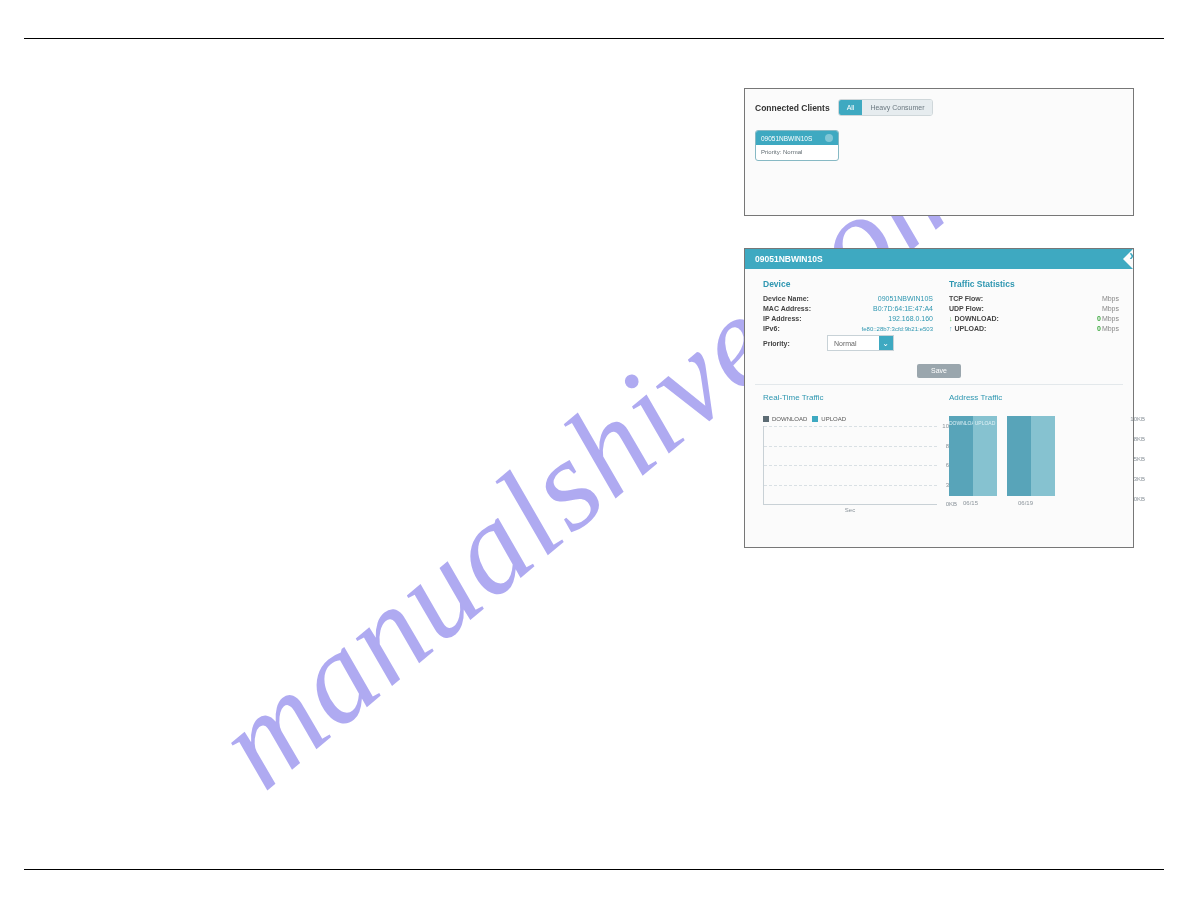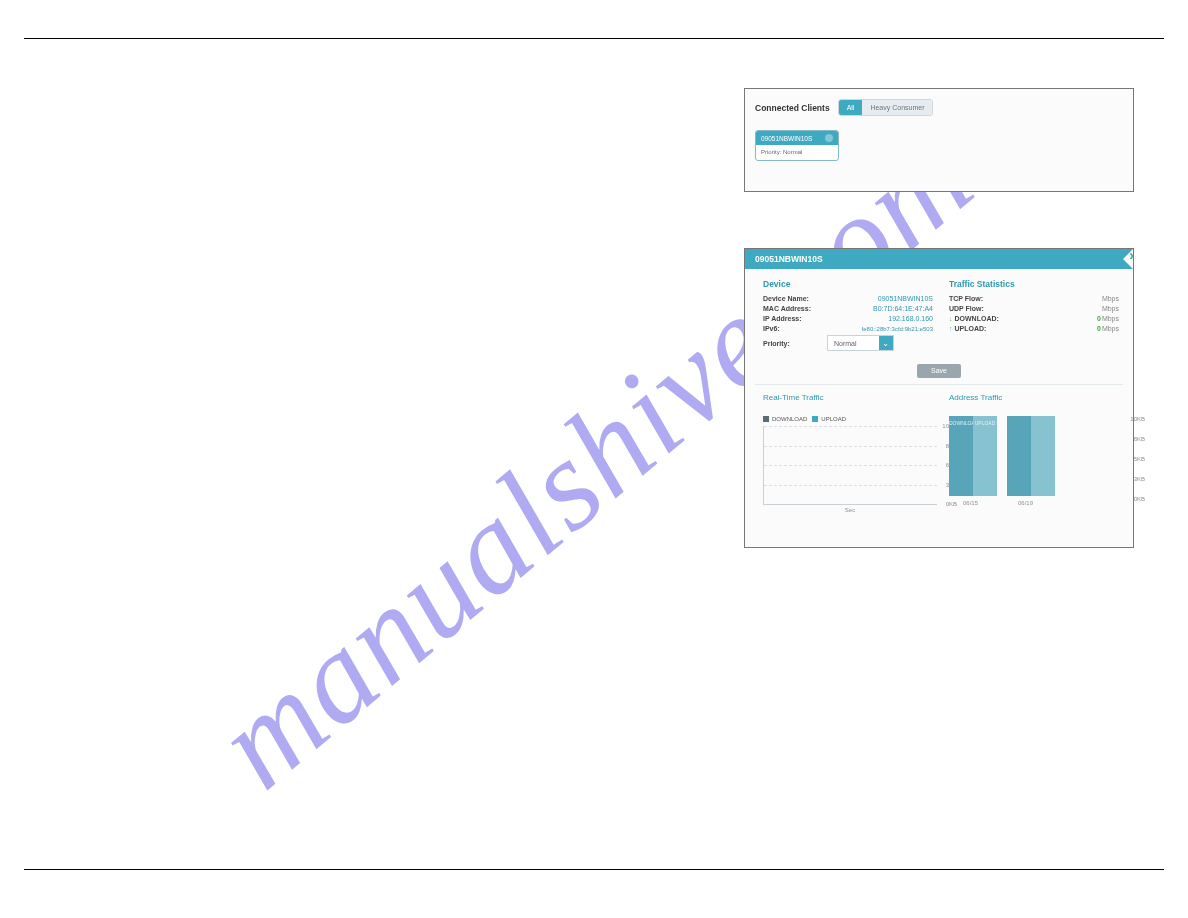--- a/index.html
+++ b/index.html
@@ -41,21 +41,21 @@
 
   
   .figure-frame {
     position: absolute;
     border: 1px solid #777;
     background: #fbfbfb;
     box-sizing: border-box;
   }
 
   
-  .fig1 { left: 744px; top: 88px; width: 390px; height: 104px;
+  .fig1 { left: 744px; top: 88px; width: 390px; height: 128px;
           padding: 10px 10px 8px 10px; font-size: 8px; }
   .cc-header { display: flex; align-items: center; gap: 8px; margin-bottom: 14px; }
   .cc-title { font-weight: bold; color: #333; font-size: 8.5px; }
   .cc-tabs { display: flex; border-radius: 3px; overflow: hidden;
              border: 1px solid #cfd7da; font-size: 7px; }
   .cc-tab { padding: 2px 8px; background: #e6ecef; color: #6b7880; line-height: 11px; }
   .cc-tab.active { background: #3ea9c1; color: #fff; }
   .cc-card {
     width: 82px;
     border: 1px solid #87b9c4;

